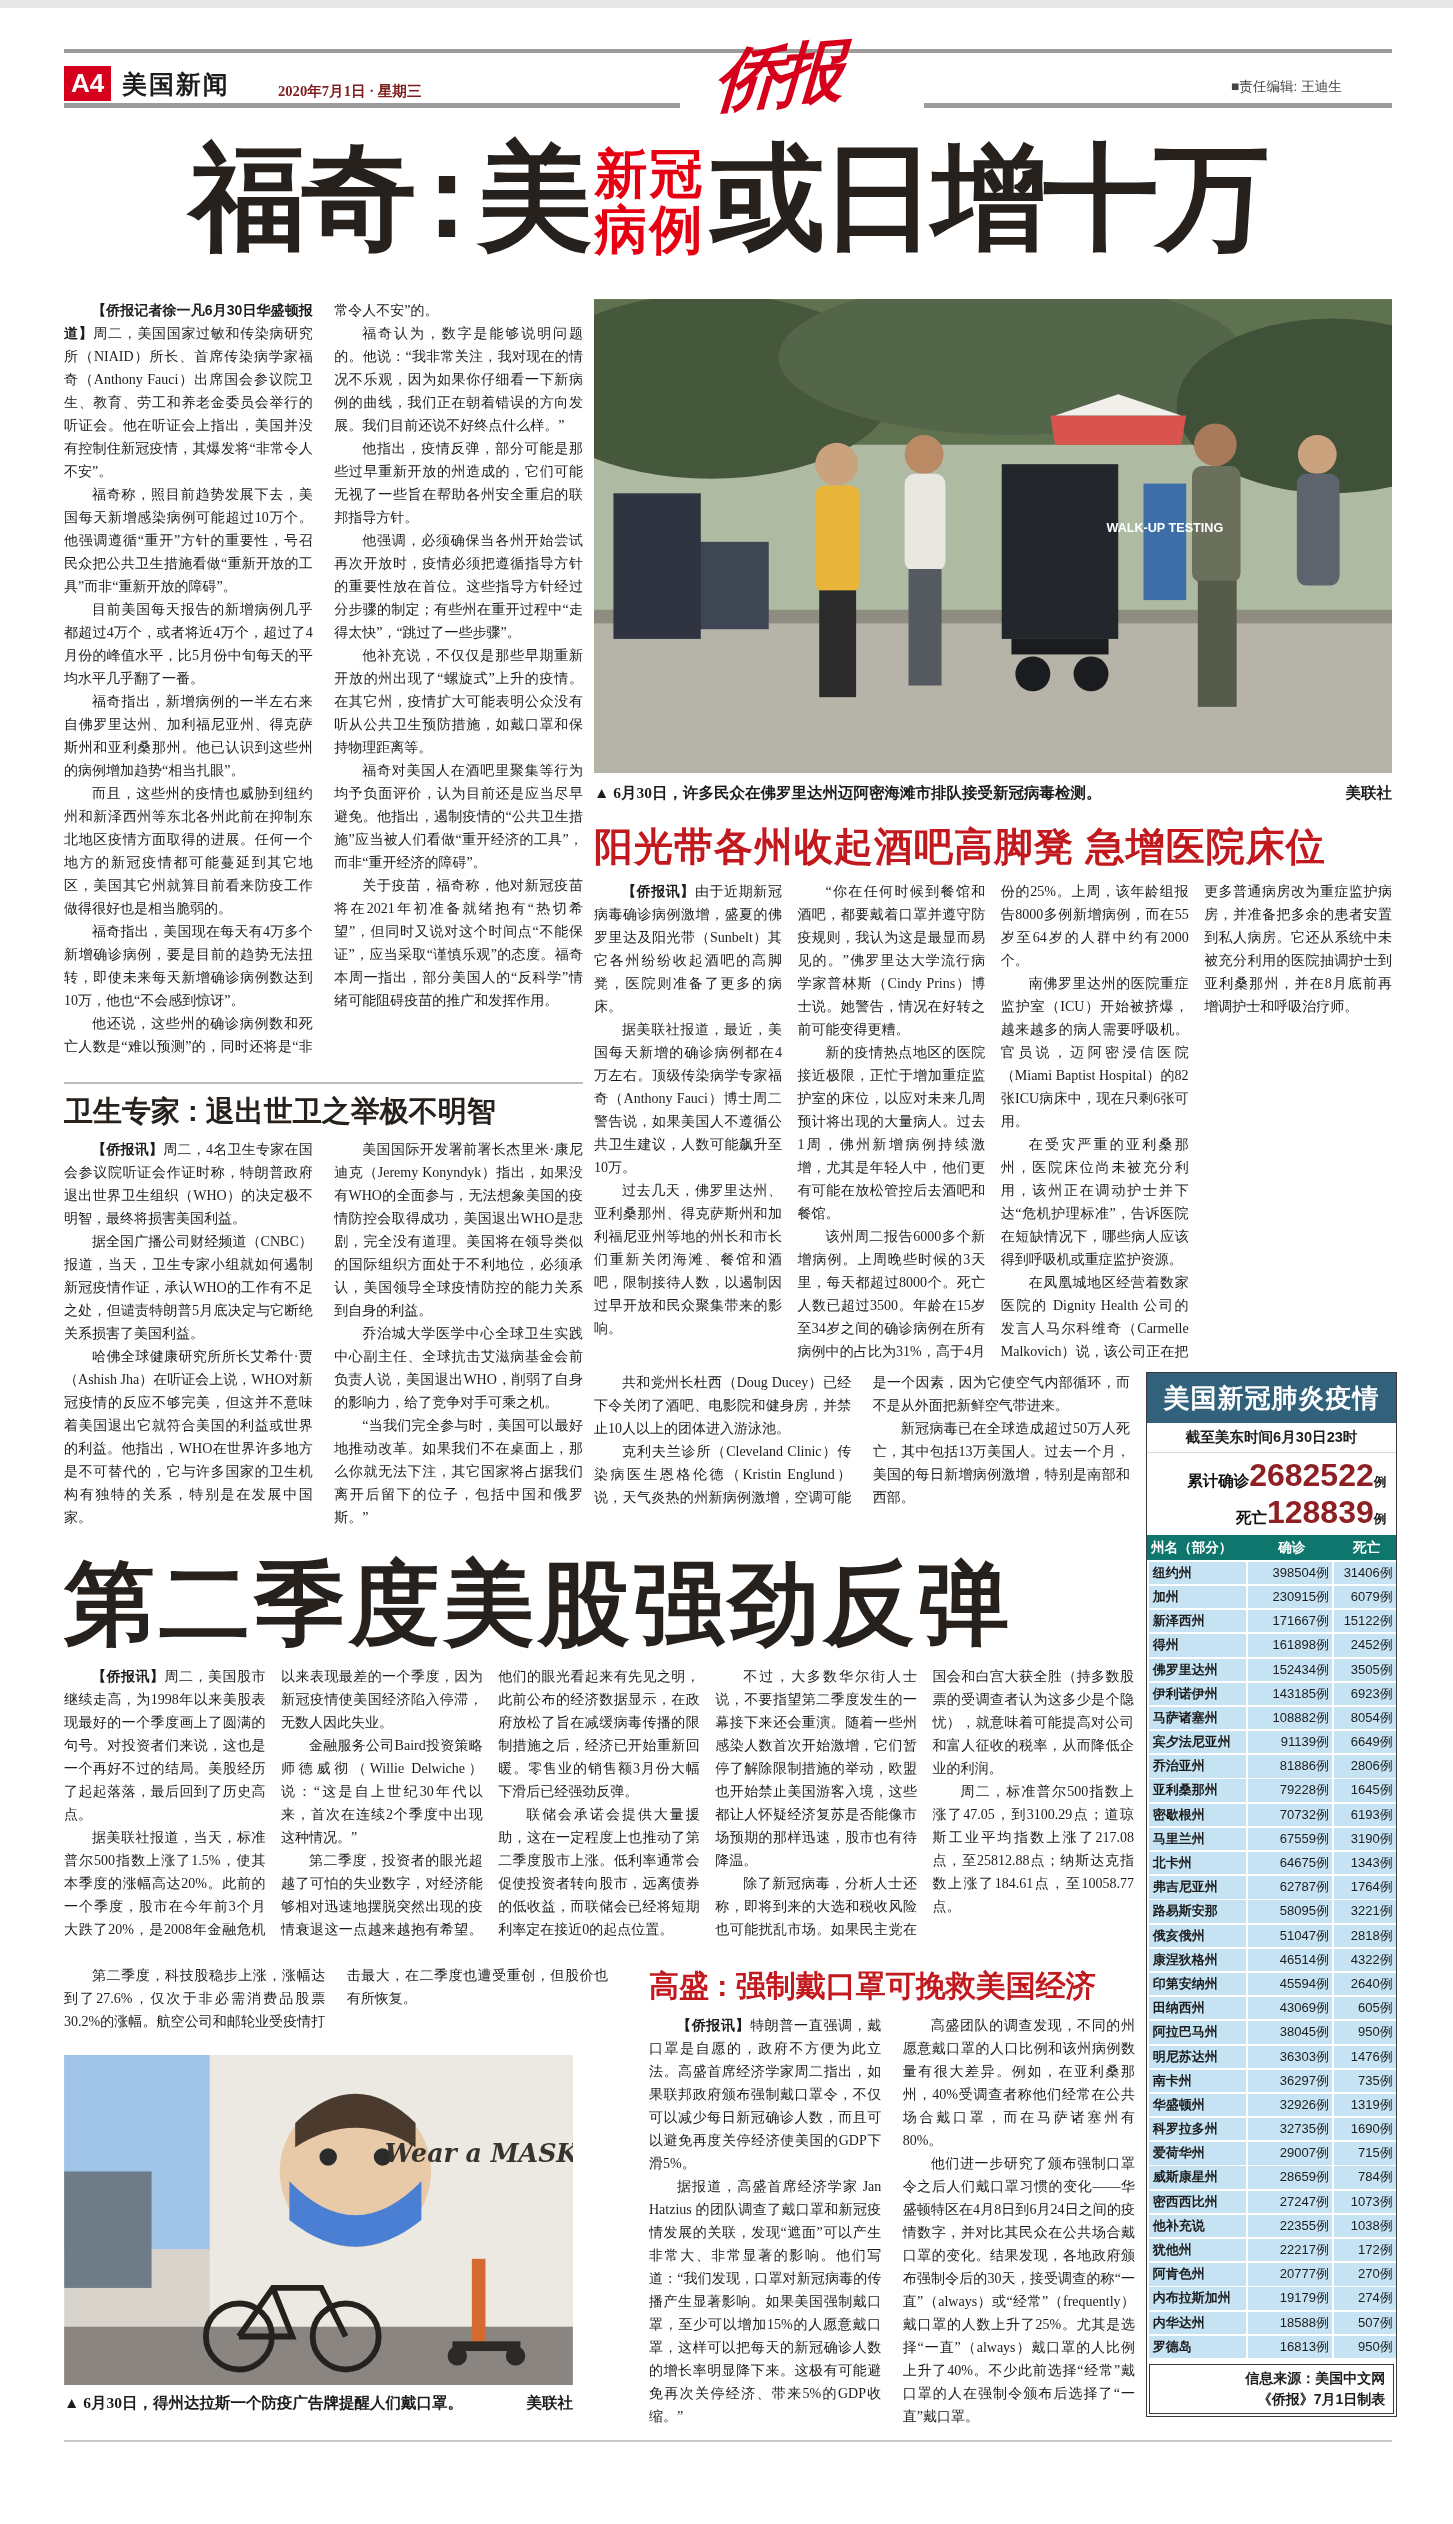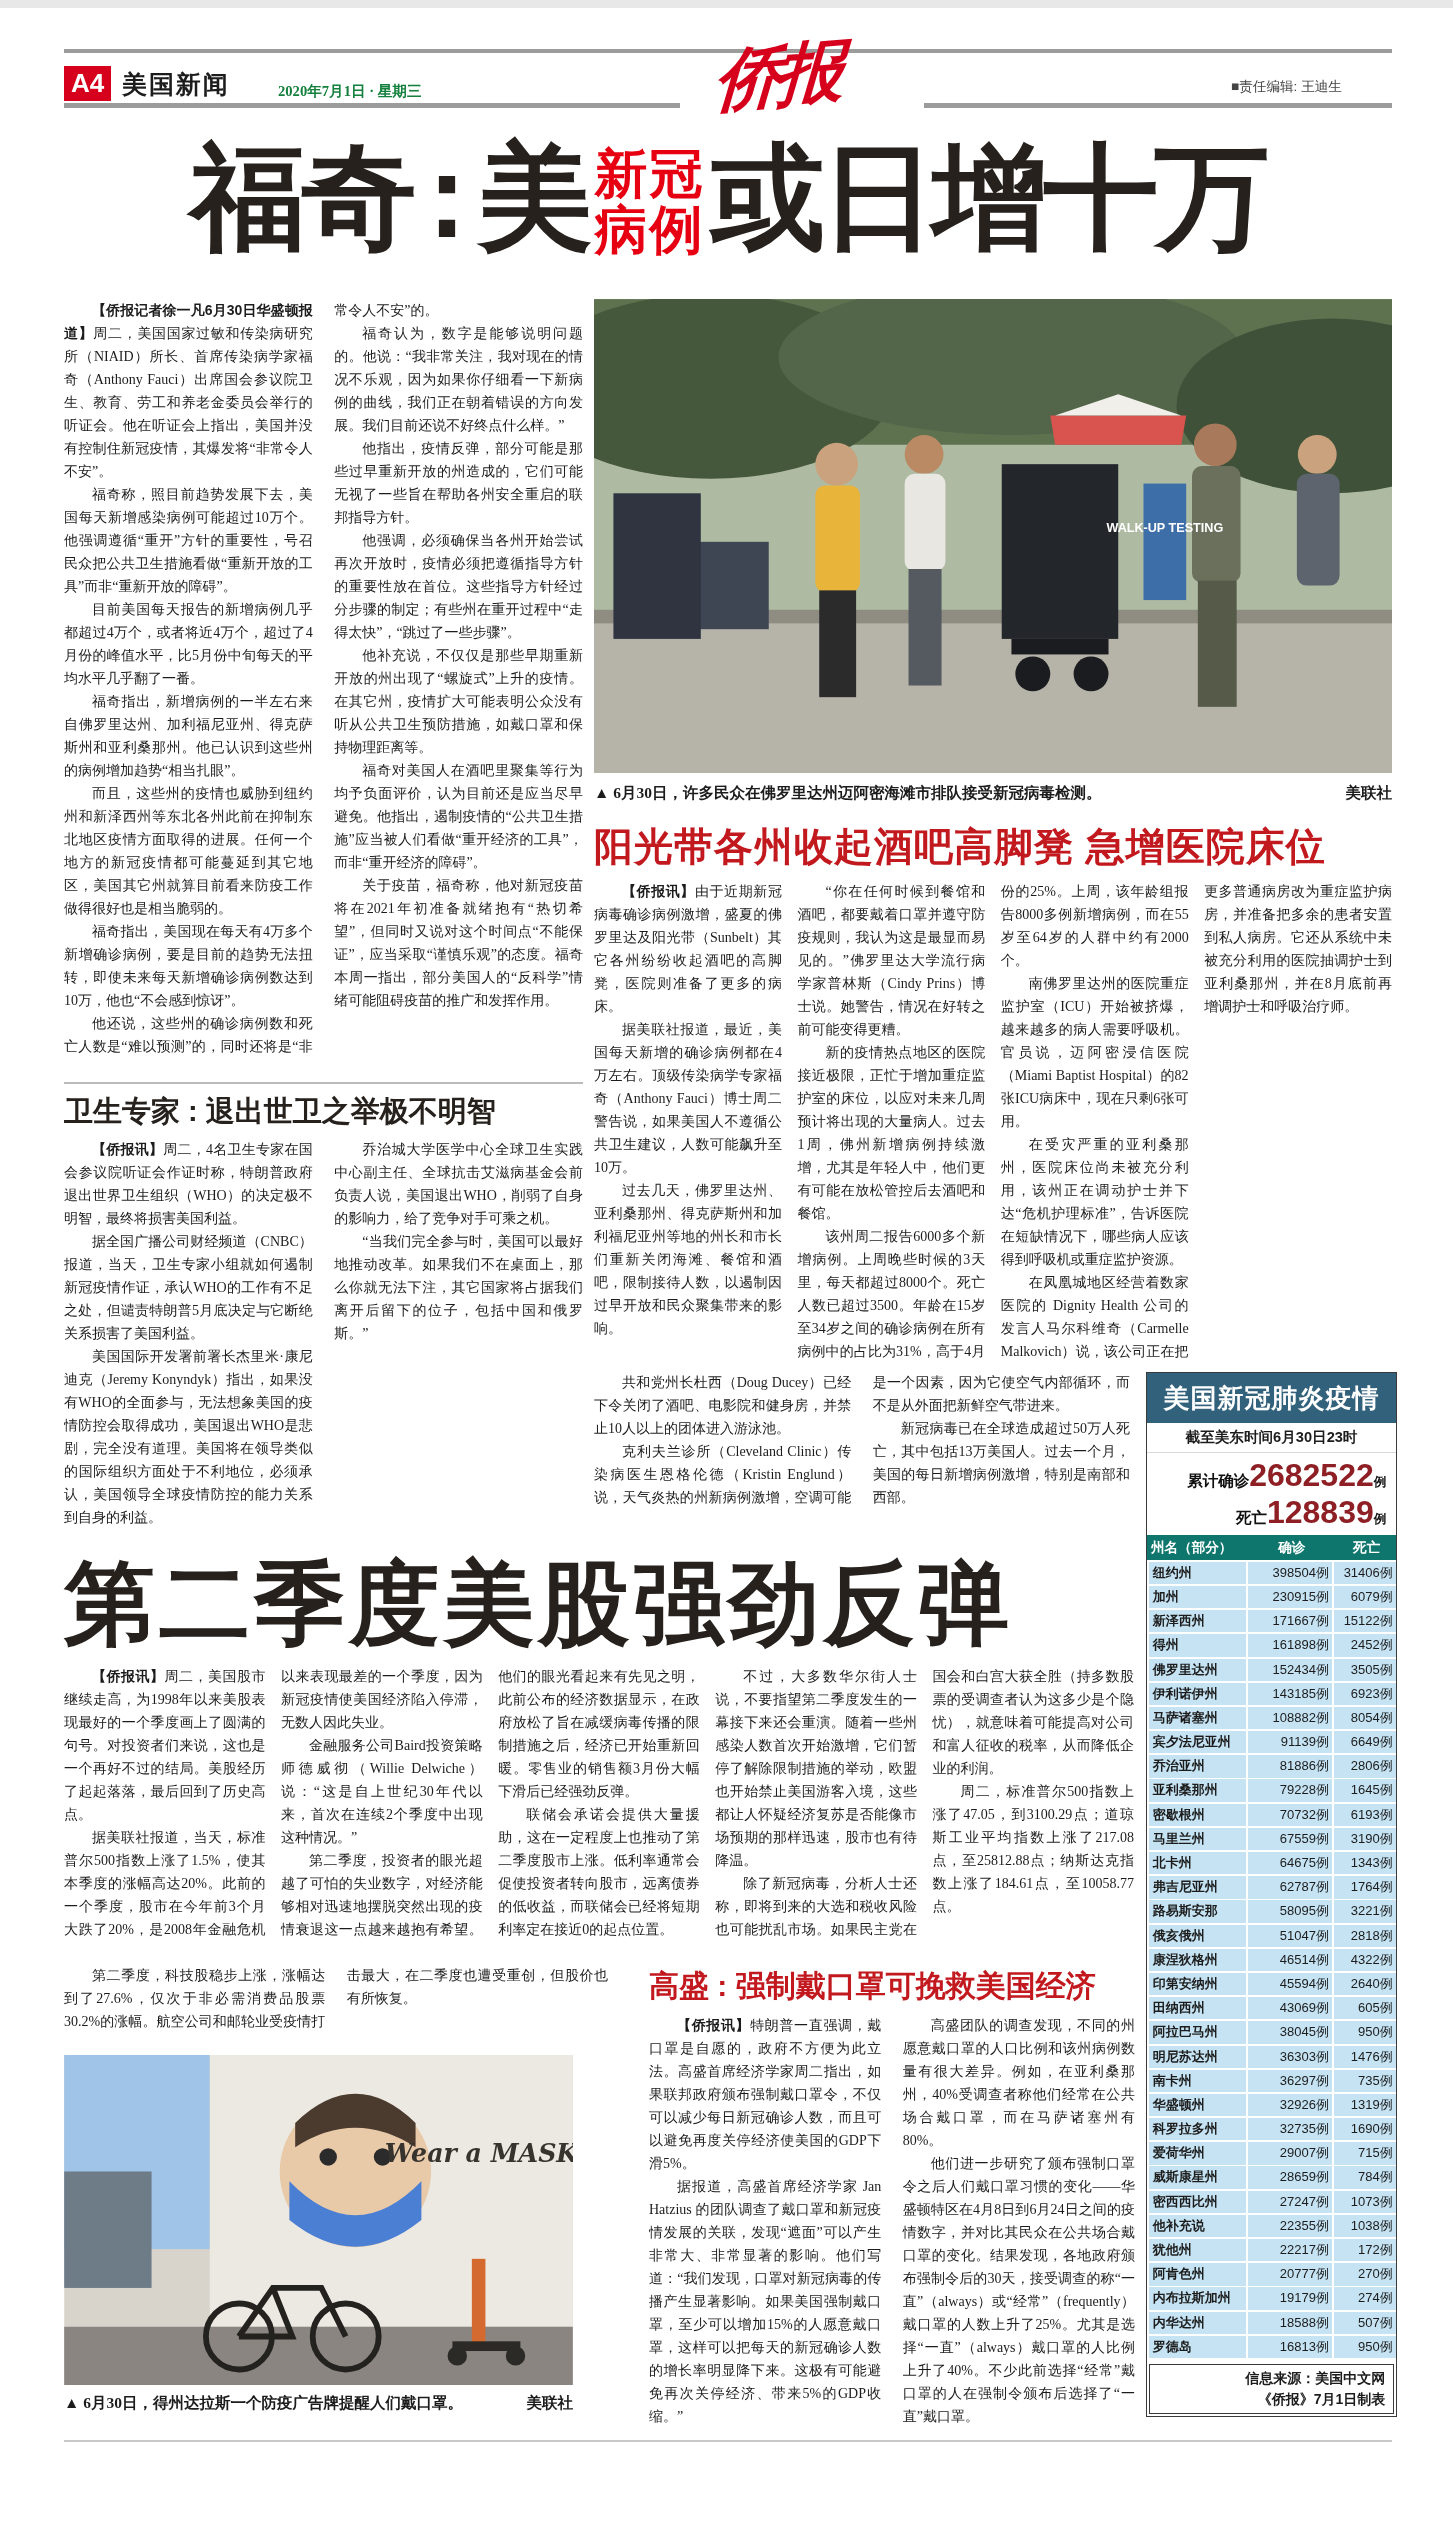--- a/index.html
+++ b/index.html
@@ -4,21 +4,21 @@
 <style>
   html,body{margin:0;padding:0;background:#e8e8e8;}
   .page{position:relative;width:1454px;height:2525px;background:#ffffff;margin:8px auto;
         font-family:"Liberation Serif","DejaVu Serif",serif;color:#1c1c1c;overflow:hidden;}
   .abs{position:absolute;}
   .rule{background:#9c9c9c;}
   
   .pageno{background:#d6001c;color:#fff;font-family:"Liberation Sans",sans-serif;
           font-weight:bold;font-size:26px;width:47px;height:35px;line-height:35px;text-align:center;}
   .section-title{font-family:Liberation Sans, sans-serif;font-weight:900;font-size:25px;letter-spacing:1.9px;}
-  .dateline{font-size:14.6px;color:#15803d;font-weight:bold;}
+  .dateline{font-size:14.6px;color:#7f1d1d;font-weight:bold;}
   .masthead{color:#d6001c;font-size:68px;font-weight:900;font-style:italic;
             font-family:"DejaVu Serif",serif;transform:rotate(-5deg) skewX(-8deg);letter-spacing:-5.8px;}
   .editor{font-size:13.6px;color:#444;font-family:"Liberation Sans",sans-serif;}
   
   .lead-headline{display:flex;align-items:center;justify-content:center;
         font-family:Liberation Mono, monospace;font-weight:900;color:#26211c;}
   .lead-big{font-size:115px;letter-spacing:-3.9px;line-height:1;}
   .lead-stack{display:flex;flex-direction:column;margin:0 5.8px;color:#e60012;}
   .lead-stack span{font-size:53px;line-height:56px;font-weight:900;letter-spacing:1.9px;}
   .red-head{color:#c2191f;font-family:"Liberation Sans",sans-serif;font-weight:900;}
@@ -149,20 +149,21 @@
       <p class="para">克利夫兰诊所（Cleveland Clinic）传染病医生恩格伦德（Kristin Englund）说，天气炎热的州新病例激增，空调可能是一个因素，因为它使空气内部循环，而不是从外面把新鲜空气带进来。</p>
       <p class="para">新冠病毒已在全球造成超过50万人死亡，其中包括13万美国人。过去一个月，美国的每日新增病例激增，特别是南部和西部。</p>
     </div>
 
   <div class="abs rule" style="left:64px;top:1074px;width:519px;height:1.9px;background:#bbb;"></div>
   <div class="abs black-head" style="left:64px;top:1084px;width:519px;font-size:29px;">卫生专家 : 退出世卫之举极不明智</div>
   <div class="abs flow c2" style="left:64px;top:1130px;width:519px;height:408px;">
 
   <p class="para"><b>【侨报讯】</b>周二，4名卫生专家在国会参议院听证会作证时称，特朗普政府退出世界卫生组织（WHO）的决定极不明智，最终将损害美国利益。</p>
       <p class="para">据全国广播公司财经频道（CNBC）报道，当天，卫生专家小组就如何遏制新冠疫情作证，承认WHO的工作有不足之处，但谴责特朗普5月底决定与它断绝关系损害了美国利益。</p>
+      <p class="para">哈佛全球健康研究所所长艾希什·贾（Ashish Jha）在听证会上说，WHO对新冠疫情的反应不够完美，但这并不意味着美国退出它就符合美国的利益或世界的利益。他指出，WHO在世界许多地方是不可替代的，它与许多国家的卫生机构有独特的关系，特别是在发展中国家。</p>
       <p class="para">美国国际开发署前署长杰里米·康尼迪克（Jeremy Konyndyk）指出，如果没有WHO的全面参与，无法想象美国的疫情防控会取得成功，美国退出WHO是悲剧，完全没有道理。美国将在领导类似的国际组织方面处于不利地位，必须承认，美国领导全球疫情防控的能力关系到自身的利益。</p>
       <p class="para">乔治城大学医学中心全球卫生实践中心副主任、全球抗击艾滋病基金会前负责人说，美国退出WHO，削弱了自身的影响力，给了竞争对手可乘之机。</p>
       <p class="para">“当我们完全参与时，美国可以最好地推动改革。如果我们不在桌面上，那么你就无法下注，其它国家将占据我们离开后留下的位子，包括中国和俄罗斯。”</p>
     </div>
 
   <div class="abs black-head" style="left:64px;top:1550px;width:1068px;font-size:91px;letter-spacing:3.9px;line-height:1;">第二季度美股强劲反弹</div>
   <div class="abs flow c5" style="left:64px;top:1657px;width:1070px;height:291px;">
 
   <p class="para"><b>【侨报讯】</b>周二，美国股市继续走高，为1998年以来美股表现最好的一个季度画上了圆满的句号。对投资者们来说，这也是一个再好不过的结局。美股经历了起起落落，最后回到了历史高点。</p>
       <p class="para">据美联社报道，当天，标准普尔500指数上涨了1.5%，使其本季度的涨幅高达20%。此前的一个季度，股市在今年前3个月大跌了20%，是2008年金融危机以来表现最差的一个季度，因为新冠疫情使美国经济陷入停滞，无数人因此失业。</p>

